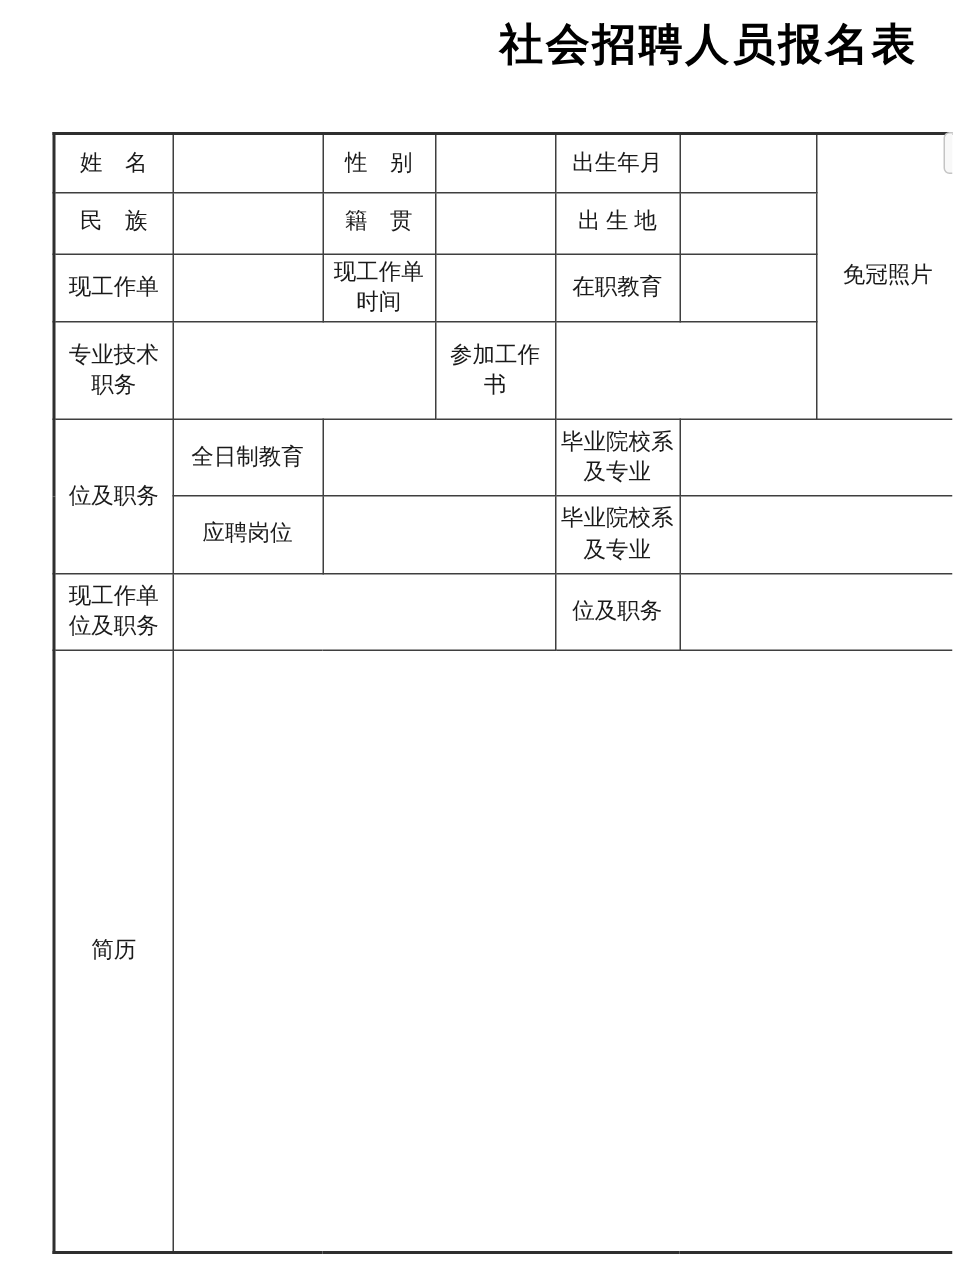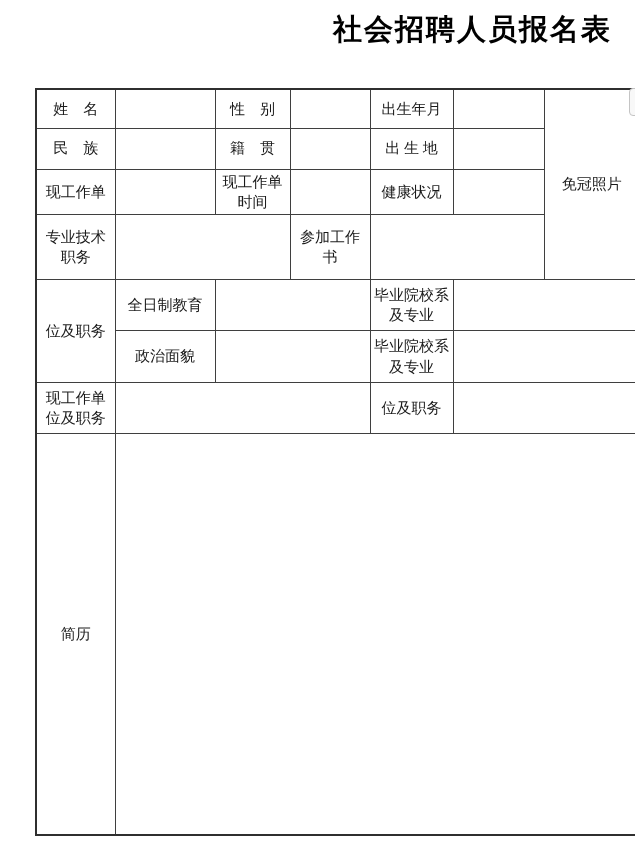--- a/index.html
+++ b/index.html
@@ -110,41 +110,41 @@
         <td class="val"></td>
         <td class="lbl">出 生 地</td>
         <td class="val"></td>
       </tr>
       <tr style="height:44px">
         <td class="lbl">现工作单</td>
         <td class="val"></td>
         <td class="lbl">现工作单
 时间</td>
         <td class="val"></td>
-        <td class="lbl">健康状况</td>
+        <td class="lbl">在职教育</td>
         <td class="val"></td>
       </tr>
       <tr style="height:65px">
         <td class="lbl">专业技术
 职务</td>
         <td class="val" colspan="2"></td>
         <td class="lbl">参加工作
 书</td>
         <td class="val" colspan="2"></td>
       </tr>
       <tr style="height:51px">
         <td class="lbl" rowspan="2">位及职务</td>
         <td class="lbl">全日制教育</td>
         <td class="val" colspan="2"></td>
         <td class="lbl">毕业院校系
 及专业</td>
         <td class="val" colspan="2"></td>
       </tr>
       <tr style="height:52px">
-        <td class="lbl">政治面貌</td>
+        <td class="lbl">应聘岗位</td>
         <td class="val" colspan="2"></td>
         <td class="lbl">毕业院校系
 及专业</td>
         <td class="val" colspan="2"></td>
       </tr>
       <tr style="height:51px">
         <td class="lbl">现工作单
 位及职务</td>
         <td class="val" colspan="3"></td>
         <td class="lbl">位及职务</td>

